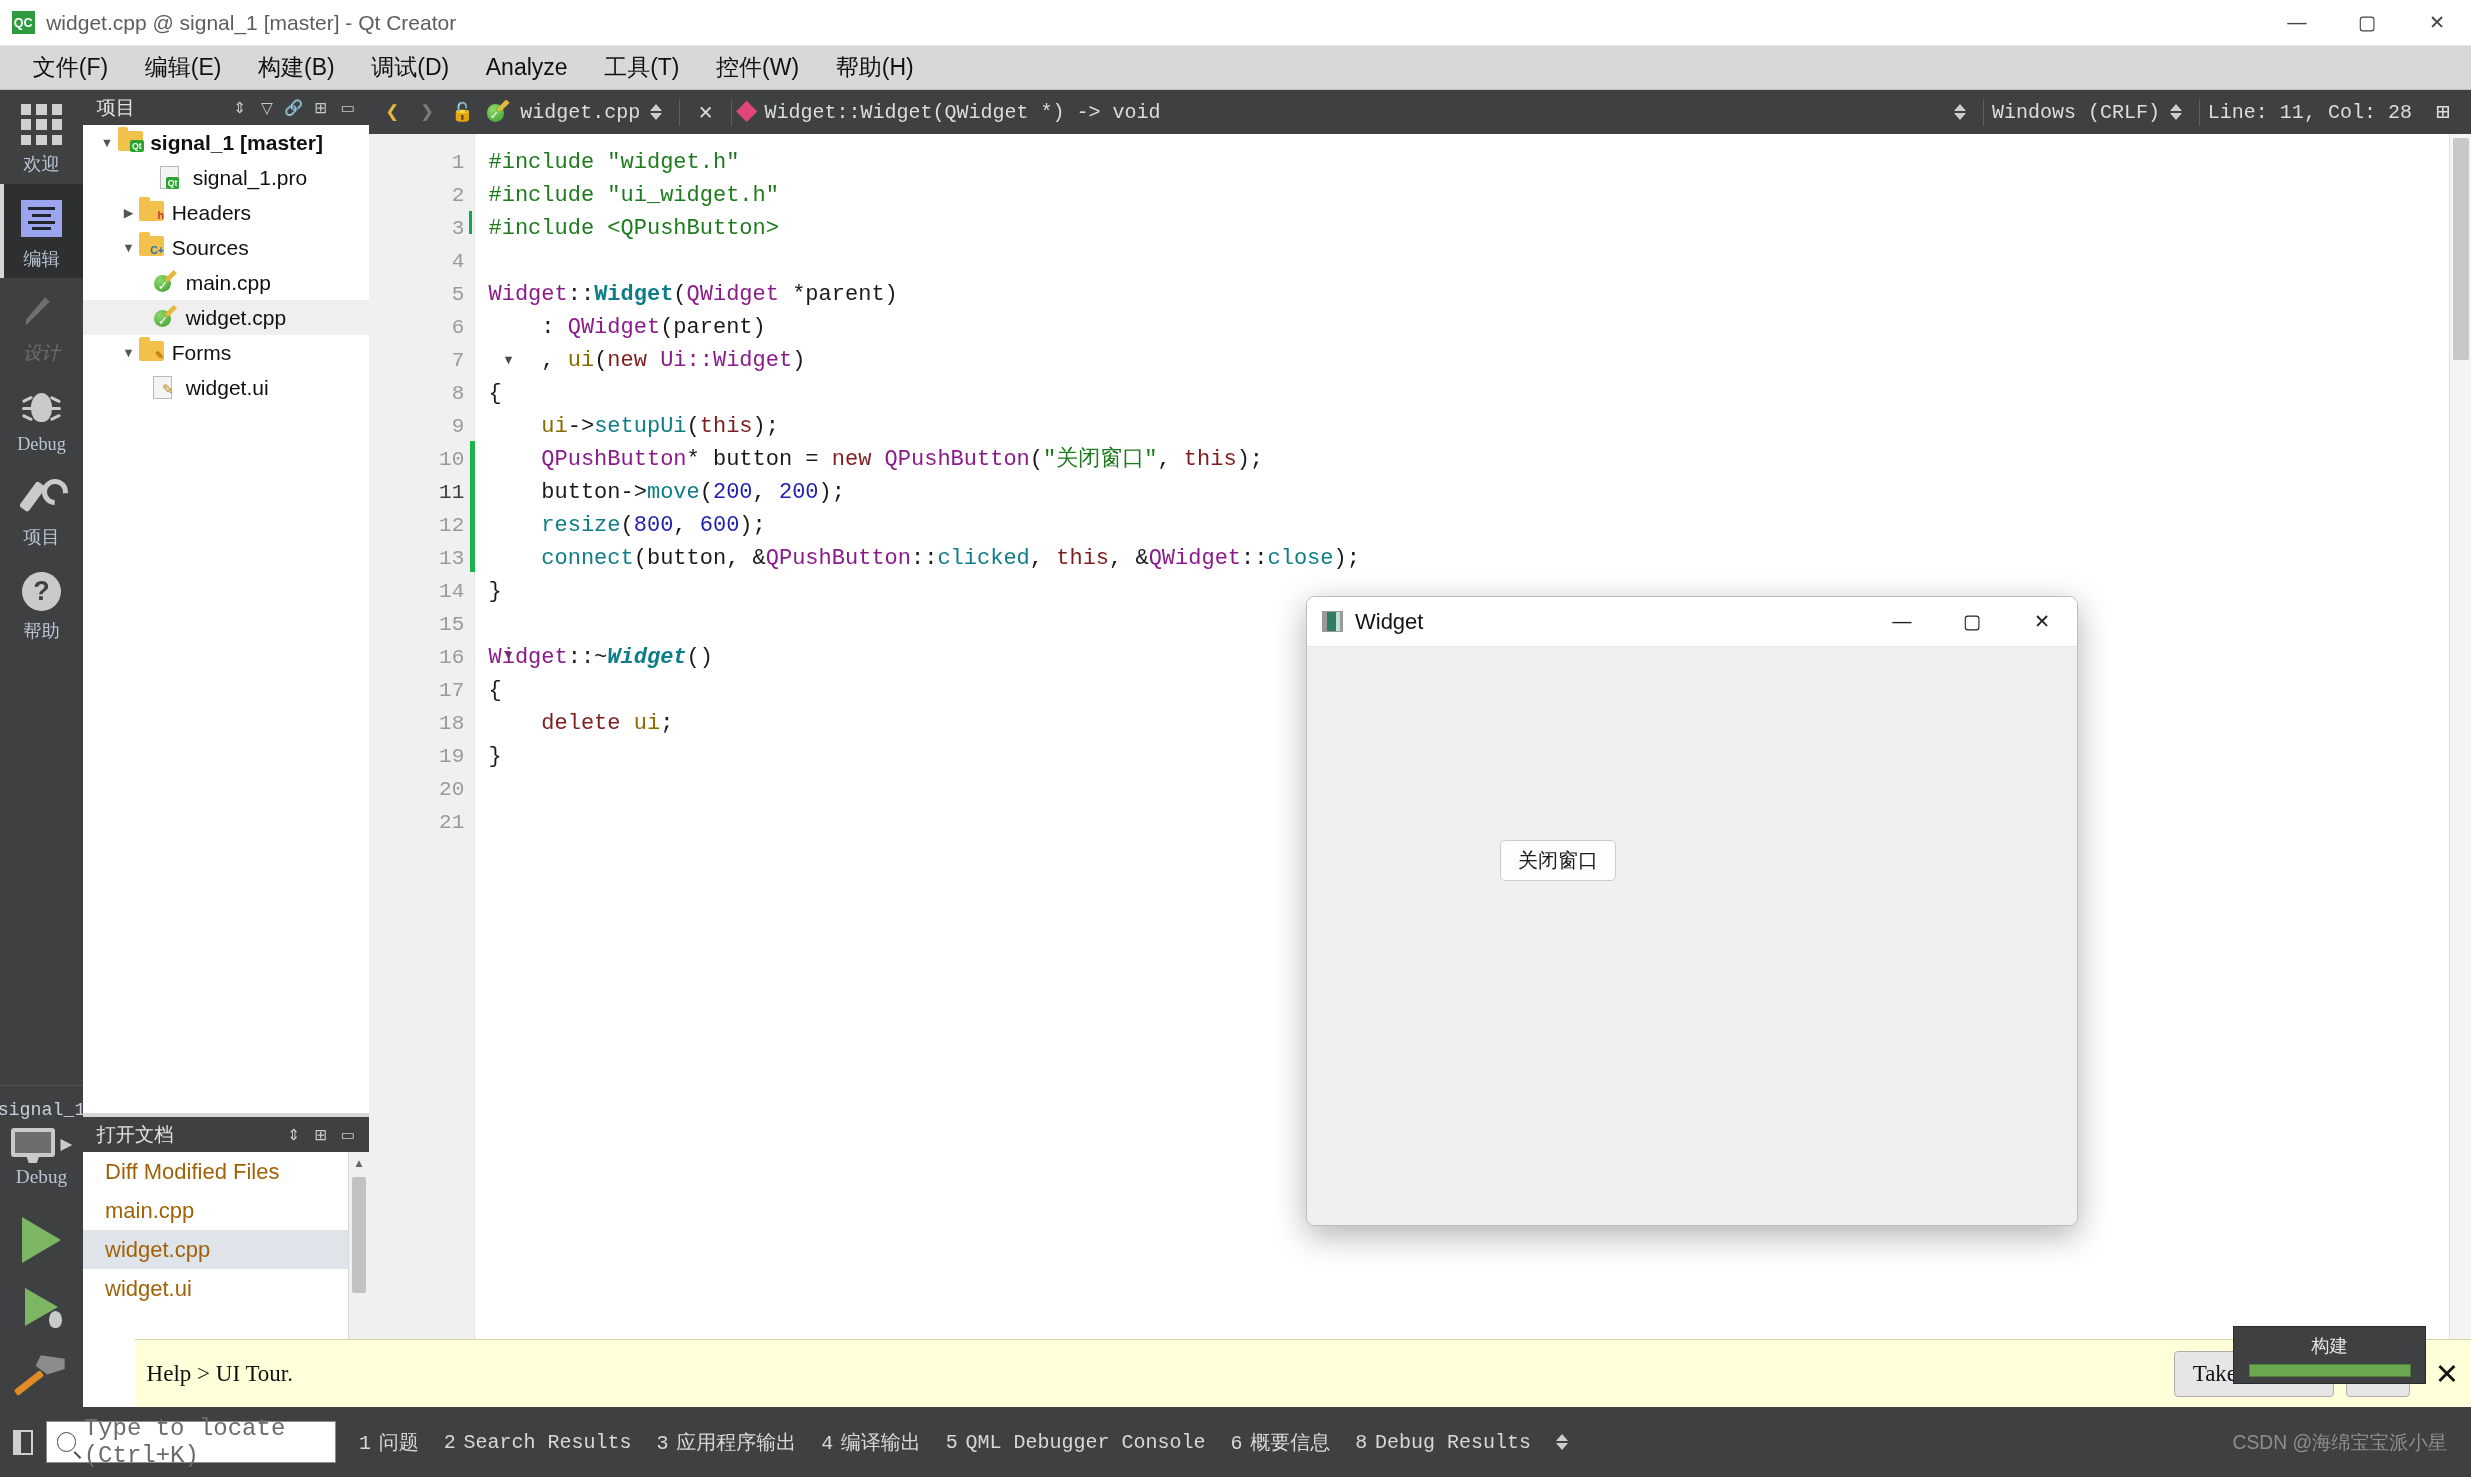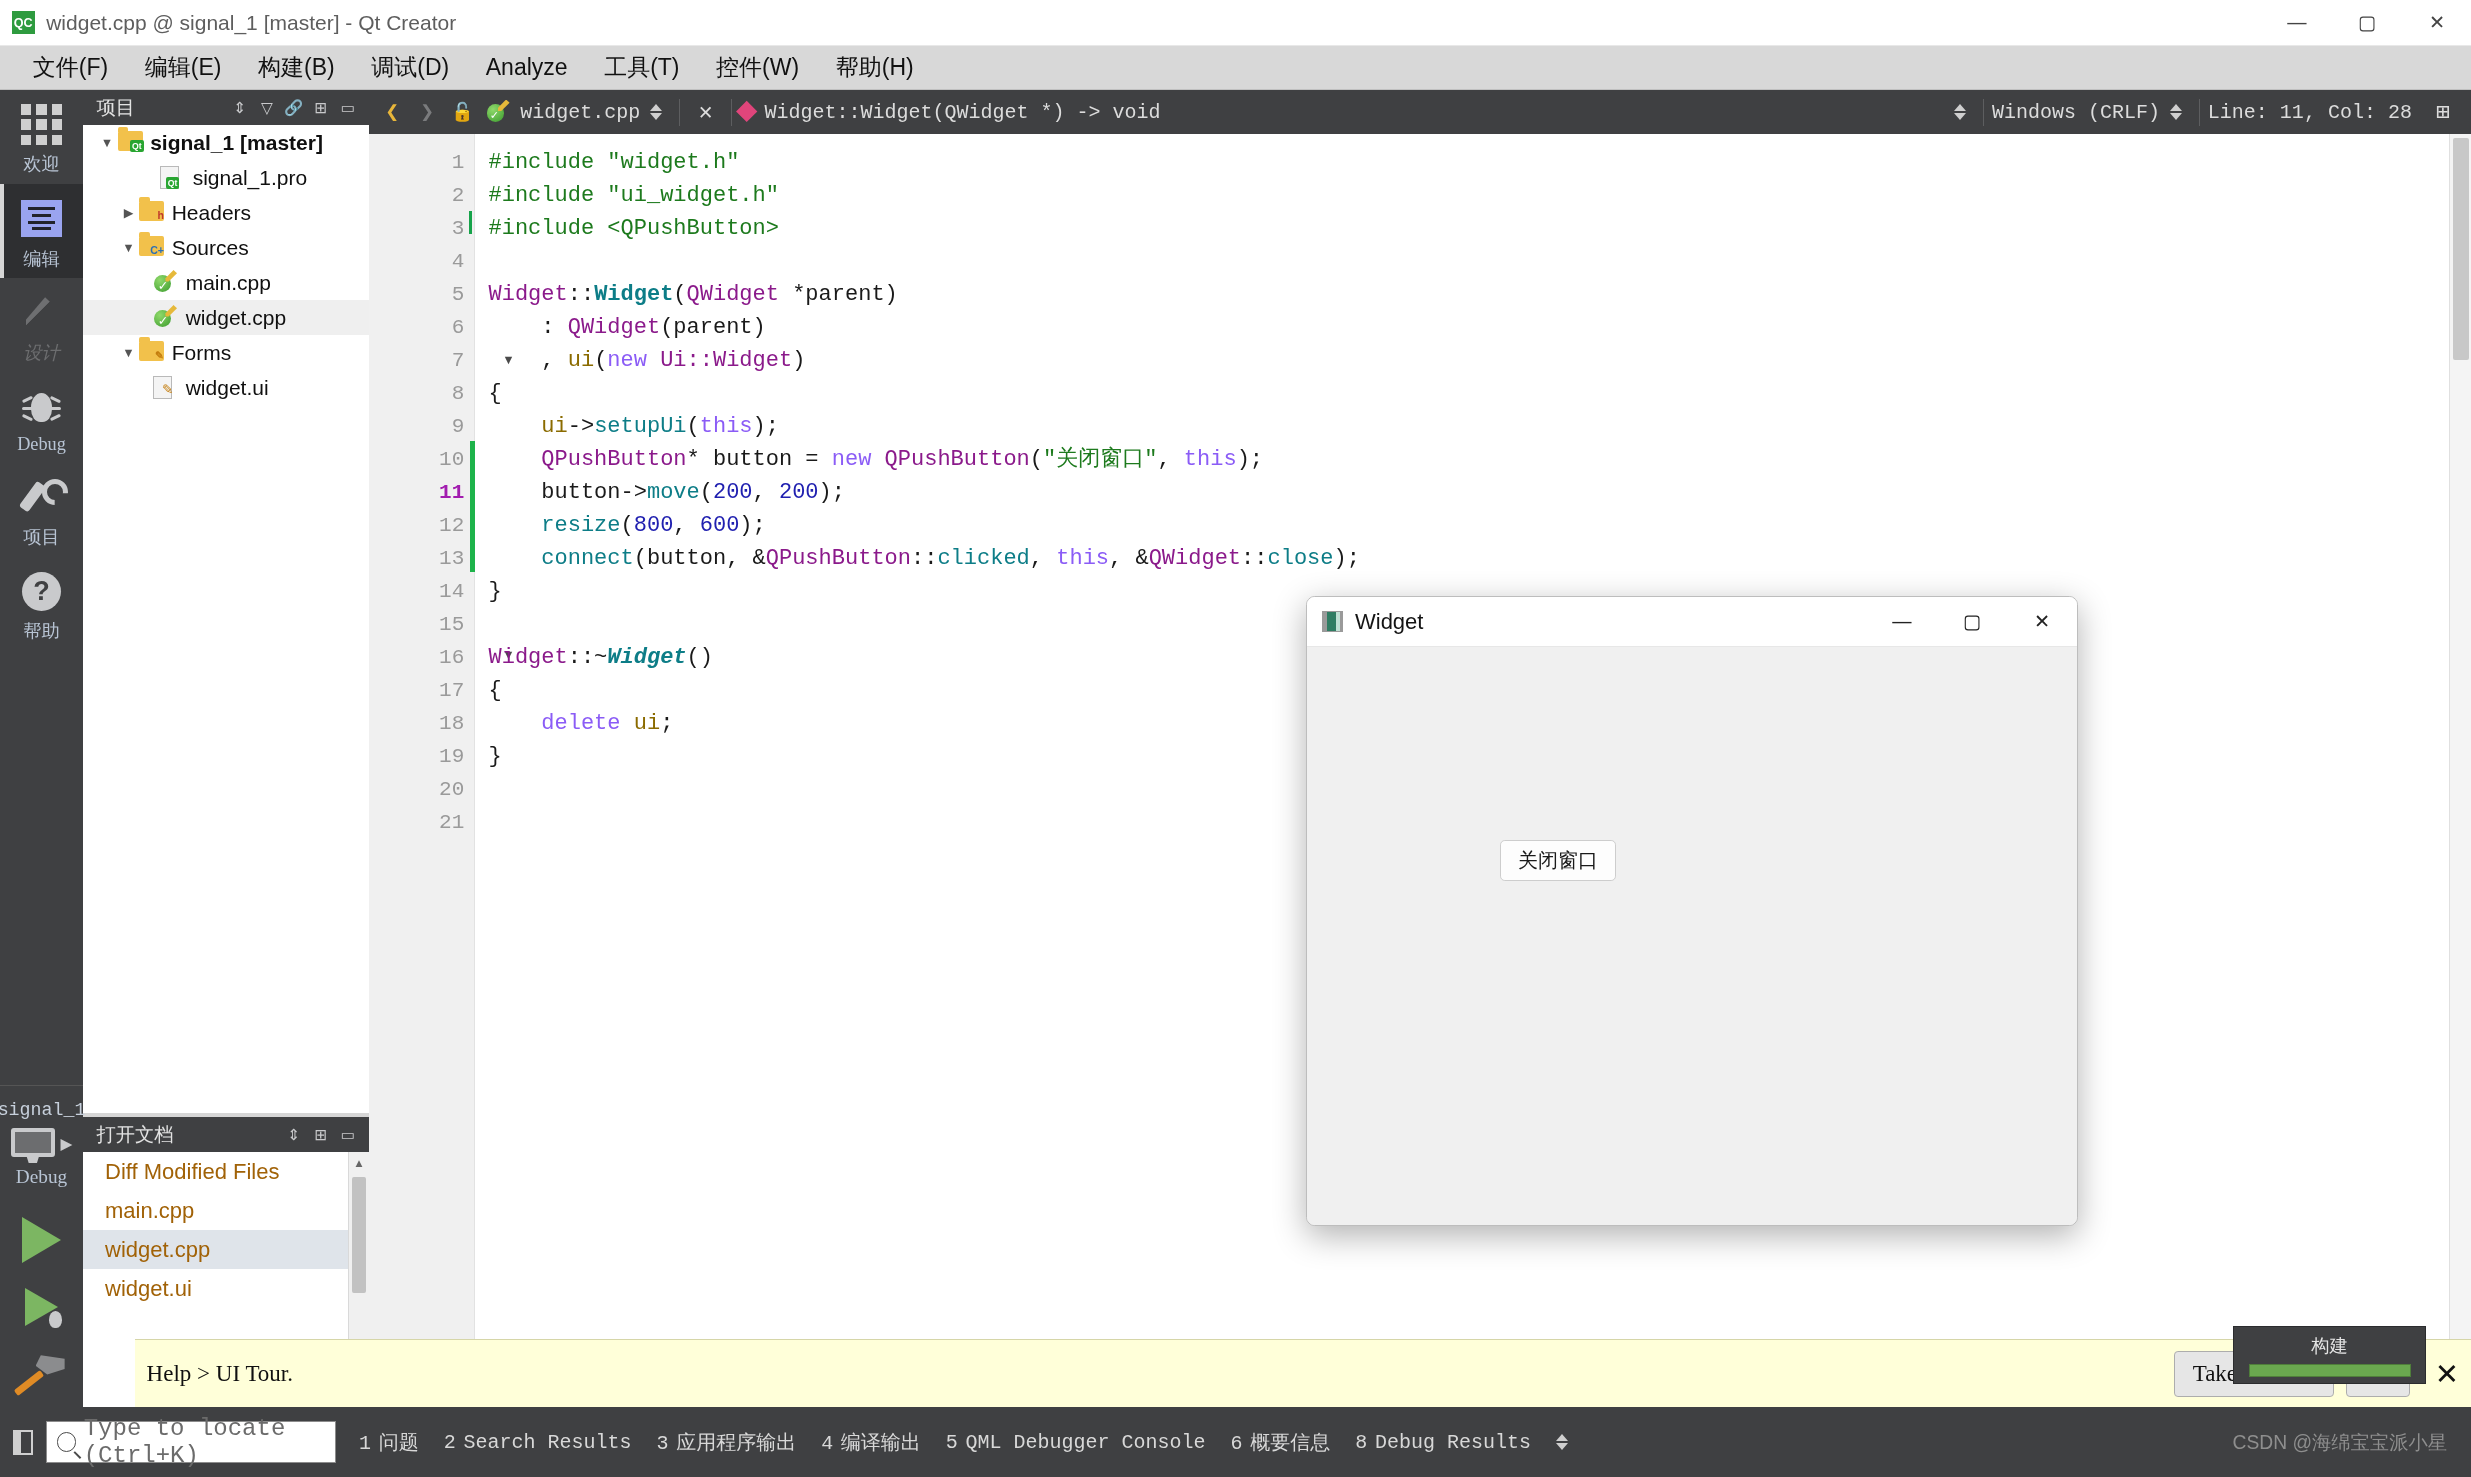--- a/index.html
+++ b/index.html
@@ -157,35 +157,35 @@
   .diamond{width:15.4px;height:15.4px;background:#e0457b;transform:rotate(45deg);margin-right:9.7px;}
   .grow { flex:1 1 auto; }
 
   .editbody { flex:1 1 auto; display:flex; background:#ffffff; position:relative; min-height:0; overflow:hidden;}
   .gutter {
     width:106px; flex:0 0 106px; background:#f0f0f0; border-right:1px solid #e2e2e2;
     padding-top:11.6px; position:relative;
   }
   .gl { height:33px; display:flex;align-items:center;justify-content:flex-end; padding-right:9.7px;
         font-family:"Liberation Mono", monospace; font-size:21px; color:#9a9a9a;}
-  .gl.cur { color:#a21caf; font-weight:bold; }
+  .gl.cur { color:#404040; font-weight:normal; }
   .foldcol { position:absolute; right:-23px; top:0; }
   .fold { position:absolute; width:23px;height:33px; display:flex;align-items:center;justify-content:center;color:#4a4a4a;font-size:12.6px;}
   .changebar { position:absolute; width:4.8px; background:#1db34a; left:101px; }
   .caretline { position:absolute; width:2.9px; height:23px; background:#16a34a; }
 
   .codearea { flex:1 1 auto; padding-top:11.6px; position:relative; overflow:hidden;}
   .cl { height:33px; line-height:33px; font-family:"Liberation Mono", monospace; font-size:22px; color:#1a1a1a;
         white-space:pre; padding-left:13.5px; }
   .k-pre { color:#1d7a1d; }         
   .k-str { color:#1d7a1d; }
   .k-type { color:#8b1a8b; }
   .k-fn { color:#0d7d87; font-weight:bold; }
   .k-fn2 { color:#0d7d87; }
-  .k-kw { color:#8b5cf6; }
+  .k-kw { color:#7f1d1d; }
   .k-var { color:#8b6b00; }
   .k-num { color:#2020b0; }
   .k-plain { color:#1a1a1a; }
   .k-dtor { color:#0d7d87; font-weight:bold; font-style:italic; }
 
   .edscroll { position:absolute; right:0; top:0; bottom:0; width:23px; background:#f4f4f4; border-left:1px solid #e0e0e0;}
   .edscroll .th { position:absolute;left:2.9px;right:2.9px;top:3.9px;height:222px;background:#c8c8c8;border-radius:1.9px;}
   .edscroll .ar { position:absolute;left:0;right:0;height:23px;display:flex;align-items:center;justify-content:center;color:#777;font-size:11.6px;}
   .edscroll .ar.t{top:0;} .edscroll .ar.b{bottom:0;}
 

